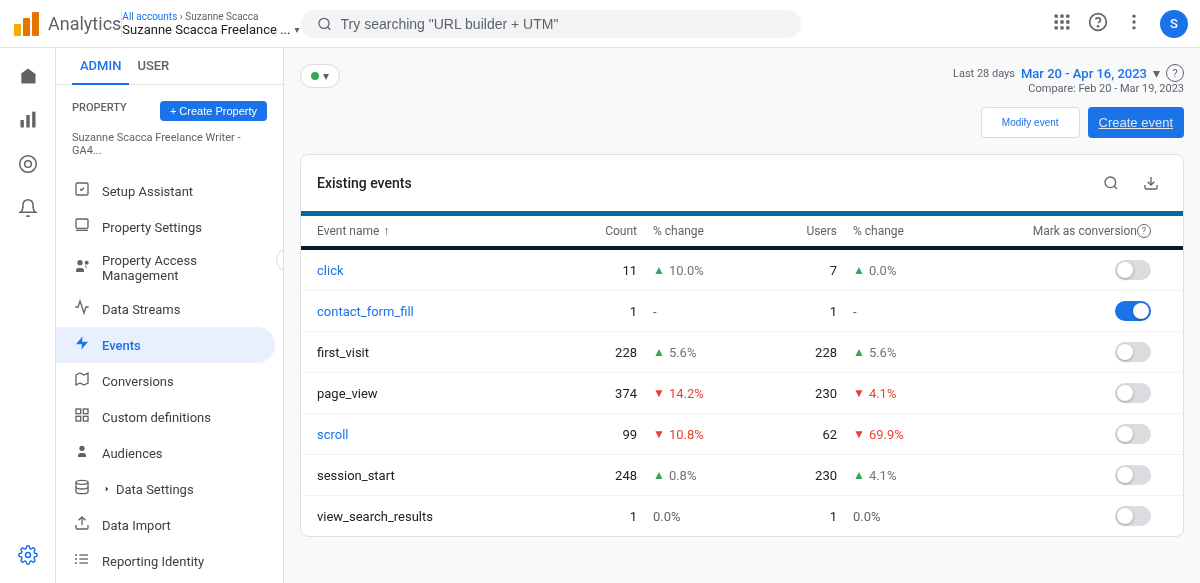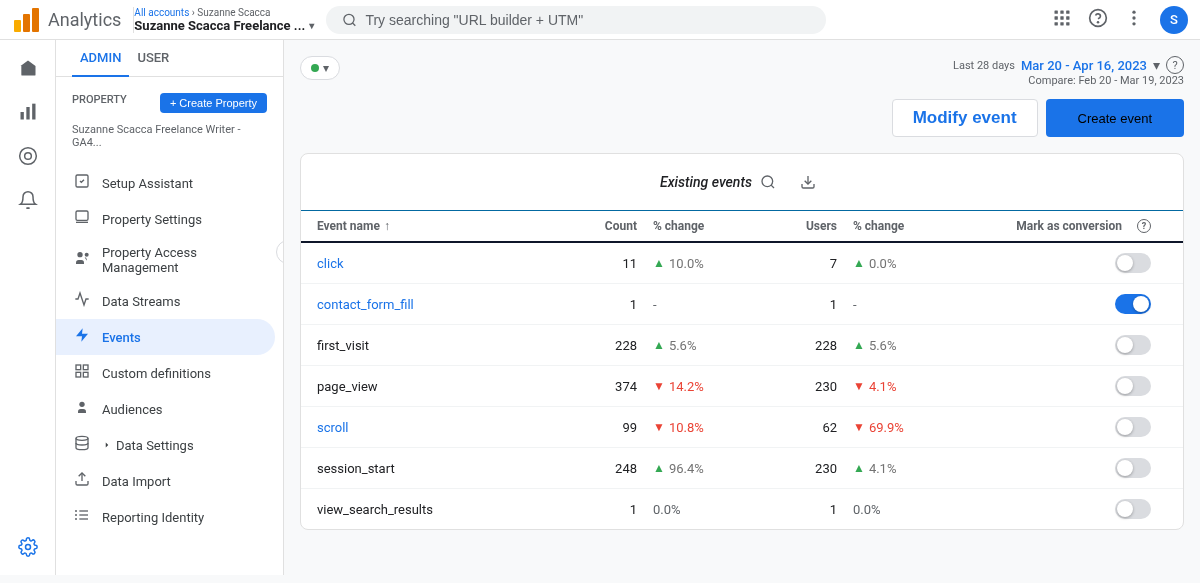--- a/index.html
+++ b/index.html
@@ -1,26 +1,26 @@
 <!DOCTYPE html>
 <html><head>
   <meta charset="utf-8">
   <style>
     * { box-sizing: border-box; margin: 0; padding: 0; }
     body { font-family: 'Google Sans', Roboto, Arial, sans-serif; font-size: 13px; background: #f8f9fa; color: #202124; height: 583px; overflow: hidden; }
 
     
-    .topbar { display: flex; align-items: center; height: 40px; background: #fff; border-bottom: 1px solid #e0e0e0; padding: 0 12px; gap: 12px; }
+    .topbar { display: flex; align-items: center; height: 48px; background: #fff; border-bottom: 1px solid #e0e0e0; padding: 0 12px; gap: 0; }
     .logo { display: flex; align-items: center; gap: 8px; }
     .logo-icon { width: 28px; height: 28px; }
     .logo-text { font-size: 18px; color: #5f6368; font-weight: 400; }
     .account-nav { display: flex; flex-direction: column; border-left: 1px solid #e0e0e0; min-width: 180px; }
     .account-breadcrumb { font-size: 10px; color: #5f6368; }
     .account-breadcrumb a { color: #1a73e8; text-decoration: none; }
-    .account-name { display: flex; align-items: center; gap: 4px; font-size: 13px; font-weight: 700; color: #202124; }
+    .account-name { display: flex; align-items: center; gap: 4px; font-size: 13px; font-weight: 400; color: #202124; }
     .account-name .chevron { font-size: 10px; color: #5f6368; }
     .search-bar { flex: 1; display: flex; align-items: center; background: #f1f3f4; border-radius: 24px; padding: 6px 16px; gap: 8px; max-width: 500px; }
     .search-bar input { border: none; background: transparent; outline: none; font-size: 14px; color: #202124; width: 100%; }
     .search-bar input::placeholder { color: #5f6368; }
     .topbar-right { margin-left: auto; display: flex; align-items: center; gap: 16px; }
     .topbar-icon { color: #5f6368; font-size: 18px; cursor: pointer; }
     .avatar { width: 28px; height: 28px; border-radius: 50%; background: #1a73e8; display: flex; align-items: center; justify-content: center; color: #fff; font-size: 13px; font-weight: 500; }
 
     
     .layout { display: flex; height: calc(583px - 48px); }
@@ -45,32 +45,32 @@
     .nav-item.active .nav-icon { color: #1a73e8; }
     .collapse-btn { width: 24px; height: 24px; border-radius: 50%; background: #fff; border: 1px solid #dadce0; display: flex; align-items: center; justify-content: center; cursor: pointer; color: #5f6368; font-size: 12px; position: absolute; left: 240px; top: 120px; z-index: 10; }
 
     
     .main-content { flex: 1; overflow-y: auto; padding: 16px; position: relative; }
     .date-label { font-size: 11px; color: #5f6368; }
     .date-range { font-size: 13px; color: #1a73e8; font-weight: 500; }
     .compare-row { font-size: 11px; color: #5f6368; text-align: right; }
     .help-circle { width: 18px; height: 18px; border-radius: 50%; border: 1px solid #5f6368; display: inline-flex; align-items: center; justify-content: center; font-size: 11px; color: #5f6368; cursor: pointer; }
     .action-btns { display: flex; gap: 8px; margin-bottom: 16px; justify-content: flex-end; }
-    .btn-primary { background: #1a73e8; color: #000000; border: none; border-radius: 4px; padding: 8px 32px; font-size: 13px; font-weight: 500; cursor: pointer; }
-    .btn-secondary { background: #fff; color: #1a73e8; border: 1px solid #dadce0; border-radius: 4px; padding: 8px 20px; font-size: 17px; font-weight: 700; cursor: pointer; }
+    .btn-primary { background: #1a73e8; color: #e5e5e5; border: none; border-radius: 4px; padding: 8px 11px; font-size: 13px; font-weight: 500; cursor: pointer; text-decoration: underline; }
+    .btn-secondary { background: #fff; color: #1a73e8; border: 1px solid #dadce0; border-radius: 4px; padding: 8px 20px; font-size: 10px; font-weight: 400; cursor: pointer; }
     .status-chip { display: flex; align-items: center; gap: 4px; border: 1px solid #dadce0; border-radius: 16px; padding: 4px 10px; font-size: 12px; color: #5f6368; background: #fff; cursor: pointer; }
     .green-dot { width: 8px; height: 8px; border-radius: 50%; background: #34a853; }
 
     
     .events-card { background: #fff; border: 1px solid #e0e0e0; border-radius: 8px; overflow: hidden; }
-    .events-header { display: flex; align-items: center; justify-content: center; padding: 12px 16px; border-bottom: 1px solid #0369a1; font-style: italic; }
+    .events-header { display: flex; align-items: center; justify-content: space-between; padding: 12px 16px; border-bottom: 5px solid #0369a1; }
     .events-title { font-size: 14px; font-weight: 500; color: #202124; }
     .events-header-icons { display: flex; gap: 8px; align-items: center; }
     .icon-btn { width: 32px; height: 32px; display: flex; align-items: center; justify-content: center; border-radius: 50%; cursor: pointer; color: #5f6368; font-size: 16px; }
-    .table-header { display: grid; grid-template-columns: 240px 80px 120px 80px 120px 1fr; align-items: center; padding: 8px 16px; border-bottom: 2px solid #0f172a; font-size: 12px; color: #5f6368; font-weight: 700; }
+    .table-header { display: grid; grid-template-columns: 240px 80px 120px 80px 120px 1fr; align-items: center; padding: 8px 16px; border-bottom: 4px solid #0f172a; font-size: 12px; color: #5f6368; font-weight: 400; }
     .table-row { display: grid; grid-template-columns: 240px 80px 120px 80px 120px 1fr; align-items: center; padding: 10px 16px; border-bottom: 1px solid #f1f3f4; font-size: 13px; }
     .table-row:last-child { border-bottom: none; }
     .event-name-link { color: #1a73e8; text-decoration: none; cursor: pointer; }
     .count-cell { text-align: right; color: #202124; }
     .pct-cell { display: flex; align-items: center; gap: 4px; justify-content: flex-start; padding-left: 16px; }
     .arrow-up { color: #34a853; font-size: 12px; }
     .arrow-down { color: #ea4335; font-size: 12px; }
     .pct-up { color: #737373; }
     .pct-down { color: #ea4335; }
     .pct-neutral { color: #5f6368; }
@@ -240,20 +240,28 @@
         <span class="nav-icon">
           <svg width="16" height="16" viewBox="0 0 24 24" fill="#1a73e8">
               <path d="M13 2L3 14h9l-1 8 10-12h-9l1-8z"></path>
             </svg>
         </span>
         <span style="color:#1a73e8;">Events</span>
       </div>
       <div class="nav-item">
         <span class="nav-icon">
           <svg width="16" height="16" viewBox="0 0 24 24" fill="none" stroke="currentColor" stroke-width="2">
+              <polygon points="3 6 9 3 15 6 21 3 21 18 15 21 9 18 3 21 3 6"></polygon>
+            </svg>
+        </span>
+        <span>Conversions</span>
+      </div>
+      <div class="nav-item">
+        <span class="nav-icon">
+          <svg width="16" height="16" viewBox="0 0 24 24" fill="none" stroke="currentColor" stroke-width="2">
               <rect x="3" y="3" width="7" height="7"></rect>
               <rect x="14" y="3" width="7" height="7"></rect>
               <rect x="14" y="14" width="7" height="7"></rect>
               <rect x="3" y="14" width="7" height="7"></rect>
             </svg>
         </span>
         <span>Custom definitions</span>
       </div>
       <div class="nav-item">
         <span class="nav-icon">
@@ -358,21 +366,21 @@
       </div>
       <div class="table-header">
         <div style="cursor:pointer;display:flex;align-items:center;gap:2px;">
           <span>Event name</span>
           <span class="sort-icon">↑</span>
         </div>
         <div class="col-right">Count</div>
         <div style="padding-left:16px;">% change</div>
         <div class="col-right">Users</div>
         <div style="padding-left:16px;">% change</div>
-        <div class="col-mark" style="display:flex;align-items:center;justify-content:flex-end;gap:15px;padding-right:16px;">
+        <div class="col-mark" style="display:flex;align-items:center;justify-content:flex-end;gap:0;padding-right:16px;">
           <span>Mark as conversion</span>
           <div class="help-circle" style="width:14px;height:14px;font-size:9px;">?</div>
         </div>
       </div>
       <div id="events-rows">
           <div class="table-row">
             <div><a href="#" class="event-name-link">click</a></div>
             <div class="count-cell">11</div>
             <div class="pct-cell">
               <span class="arrow-up">▲</span>
@@ -457,21 +465,21 @@
               <div class="toggle">
                 <div class="toggle-thumb"></div>
               </div>
             </div>
           </div>
           <div class="table-row">
             <div>session_start</div>
             <div class="count-cell">248</div>
             <div class="pct-cell">
               <span class="arrow-up">▲</span>
-              <span class="pct-up">96.4%</span>
+              <span class="pct-up">0.8%</span>
             </div>
             <div class="users-cell">230</div>
             <div class="pct-cell">
               <span class="arrow-up">▲</span>
               <span class="pct-up">4.1%</span>
             </div>
             <div class="conversion-cell">
               <div class="toggle">
                 <div class="toggle-thumb"></div>
               </div>

